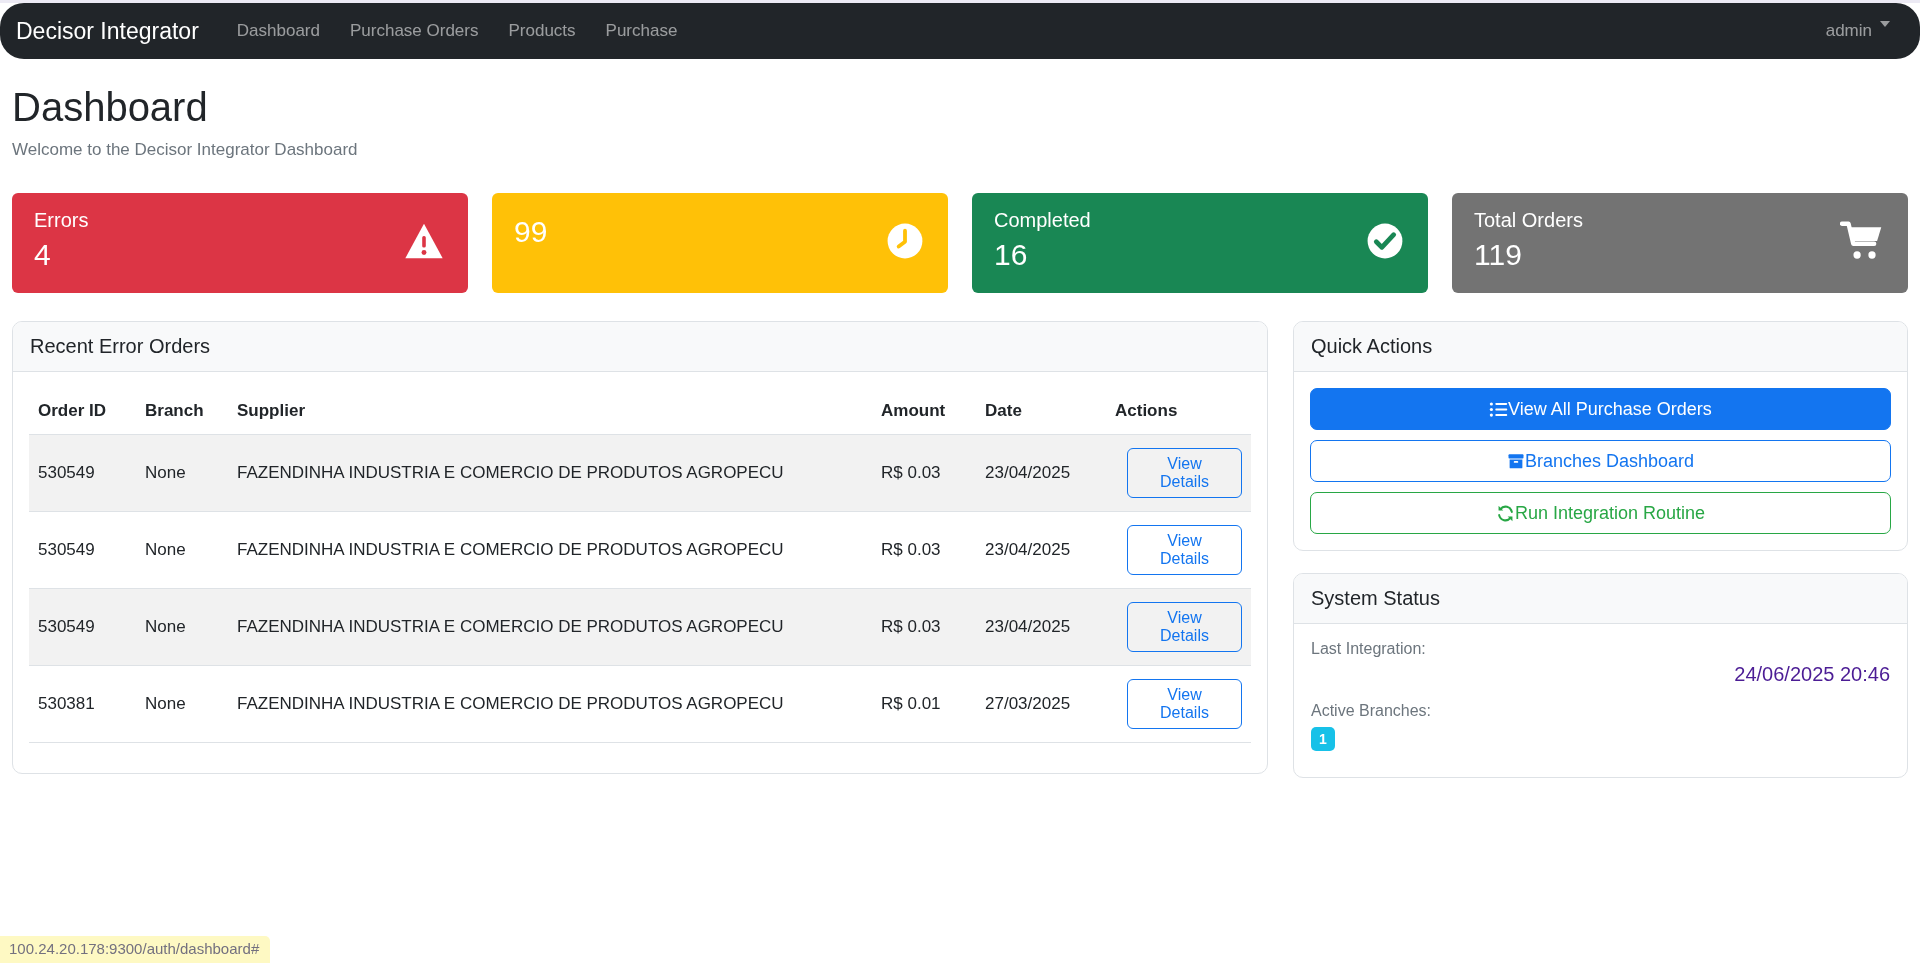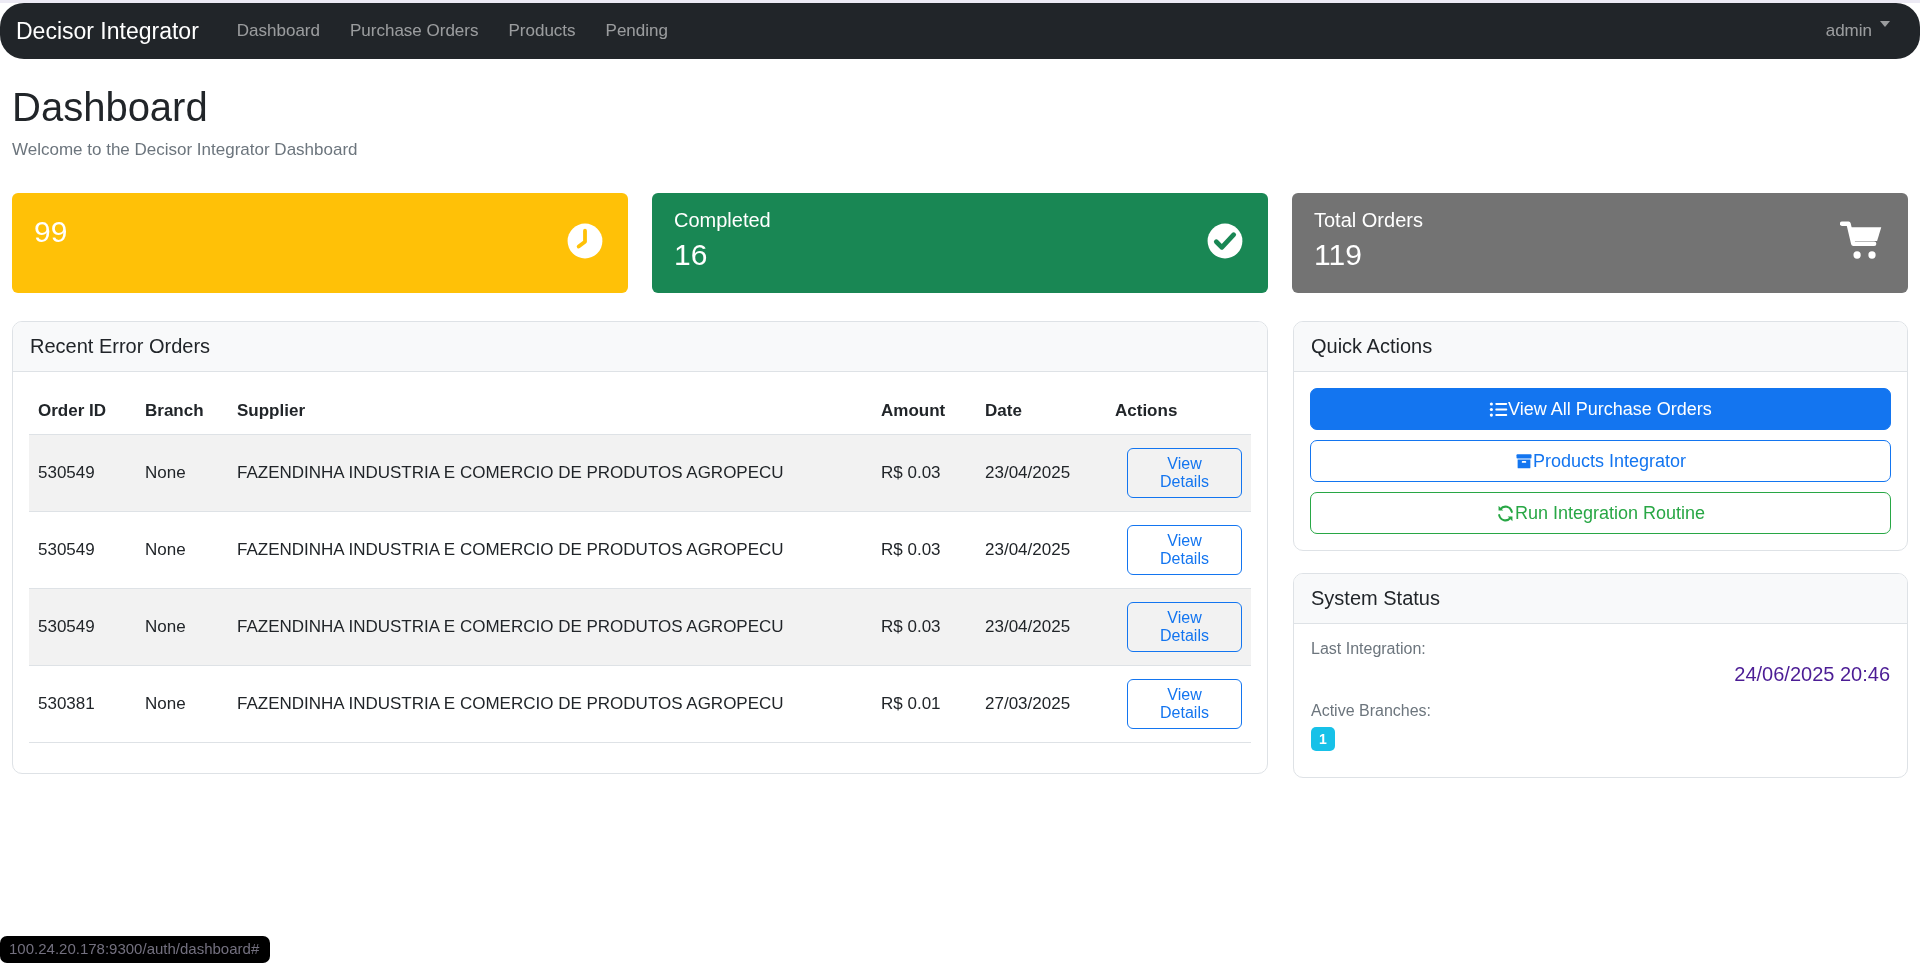--- a/index.html
+++ b/index.html
@@ -85,50 +85,61 @@
   .status-body { padding: 16px 17px 26px; }
   .muted { color: #6c757d; font-size: 16px; }
   .green-date { color: #4c1d95; font-size: 20px; margin: 5px 0 16px; text-align: right; }
   .badge-cyan {
     display: inline-block; margin-top: 7px; background: #17c1e8; color: #fff;
     font-size: 14px; font-weight: 700; padding: 4px 8px; border-radius: 5px;
   }
 
   
   .status-bubble {
-    position: absolute; left: 0; bottom: 0; background: #000000; color: #73707f;
-    font-size: 15px; padding: 4px 11px 6px 9px; border-top-right-radius: 5px; border-radius: 7px;
+    position: absolute; left: 0; bottom: 0; background: #fef9c3; color: #73707f;
+    font-size: 15px; padding: 4px 11px 6px 9px; border-top-right-radius: 5px;
   }
 </style>
 </head>
 <body>
 
 <div class="top-strip"></div>
 
 <nav class="navbar">
   <span class="brand">Decisor Integrator</span>
   <div class="nav-links">
     <a class="nav-link">Dashboard</a>
     <a class="nav-link">Purchase Orders</a>
     <a class="nav-link">Products</a>
-    <a class="nav-link">Pending</a>
+    <a class="nav-link">Purchase</a>
   </div>
   <div class="nav-user">
     <span>admin</span>
     <svg width="10" height="6" viewBox="0 0 10 6">
       <path d="M0 0l5 6 5-6z" fill="rgba(255,255,255,0.55)"></path>
     </svg>
   </div>
 </nav>
 
 <main>
   <h1 class="page-title">Dashboard</h1>
   <p class="subtitle">Welcome to the Decisor Integrator Dashboard</p>
 
   <div class="stat-row">
+    <div class="stat-card errors">
+      <div class="stat-label">Errors</div>
+      <div class="stat-value">4</div>
+      <span class="stat-icon">
+        <svg width="40" height="36" viewBox="0 0 24 22">
+          <path d="M12 0.5 L23.4 21.5 L0.6 21.5 Z" fill="#ffffff"></path>
+          <rect x="10.9" y="8" width="2.2" height="7" rx="1" fill="#dc3545"></rect>
+          <circle cx="12" cy="18" r="1.5" fill="#dc3545"></circle>
+        </svg>
+      </span>
+    </div>
     <div class="stat-card pending">
       <div class="stat-value">99</div>
       <span class="stat-icon">
         <svg width="38" height="38" viewBox="0 0 24 24">
           <circle cx="12" cy="12" r="11" fill="#ffffff"></circle>
           <path d="M12 5.5v7l-4 3" stroke="#ffc107" stroke-width="2.4" fill="none" stroke-linecap="round" stroke-linejoin="round"></path>
         </svg>
       </span>
     </div>
     <div class="stat-card completed">
@@ -230,21 +241,21 @@
                 <rect x="8" y="17.8" width="15" height="2.4" rx="1" fill="#ffffff"></rect>
             </svg>
             <span>View All Purchase Orders</span>
           </button>
           <button class="btn outline-primary">
             <svg width="18" height="18" viewBox="0 0 24 24">
               <rect x="2" y="3" width="20" height="5.5" rx="1.2" fill="#1375f0"></rect>
               <path d="M3.5 10h17v10.5a1.2 1.2 0 0 1-1.2 1.2H4.7a1.2 1.2 0 0 1-1.2-1.2z" fill="#1375f0"></path>
               <rect x="9" y="12" width="6" height="2.4" rx="1.2" fill="#ffffff"></rect>
             </svg>
-            <span>Products Integrator</span>
+            <span>Branches Dashboard</span>
           </button>
           <button class="btn outline-success">
             <svg width="19" height="19" viewBox="0 0 24 24">
               <g stroke="#28a745" stroke-width="2.6" fill="none" stroke-linecap="round">
                 <path d="M20 10a8.2 8.2 0 0 0-14.4-3.6"></path>
                 <path d="M4 14a8.2 8.2 0 0 0 14.4 3.6"></path>
               </g>
               <path d="M3.2 2.2v6h6z" fill="#28a745"></path>
               <path d="M20.8 21.8v-6h-6z" fill="#28a745"></path>
             </svg>

